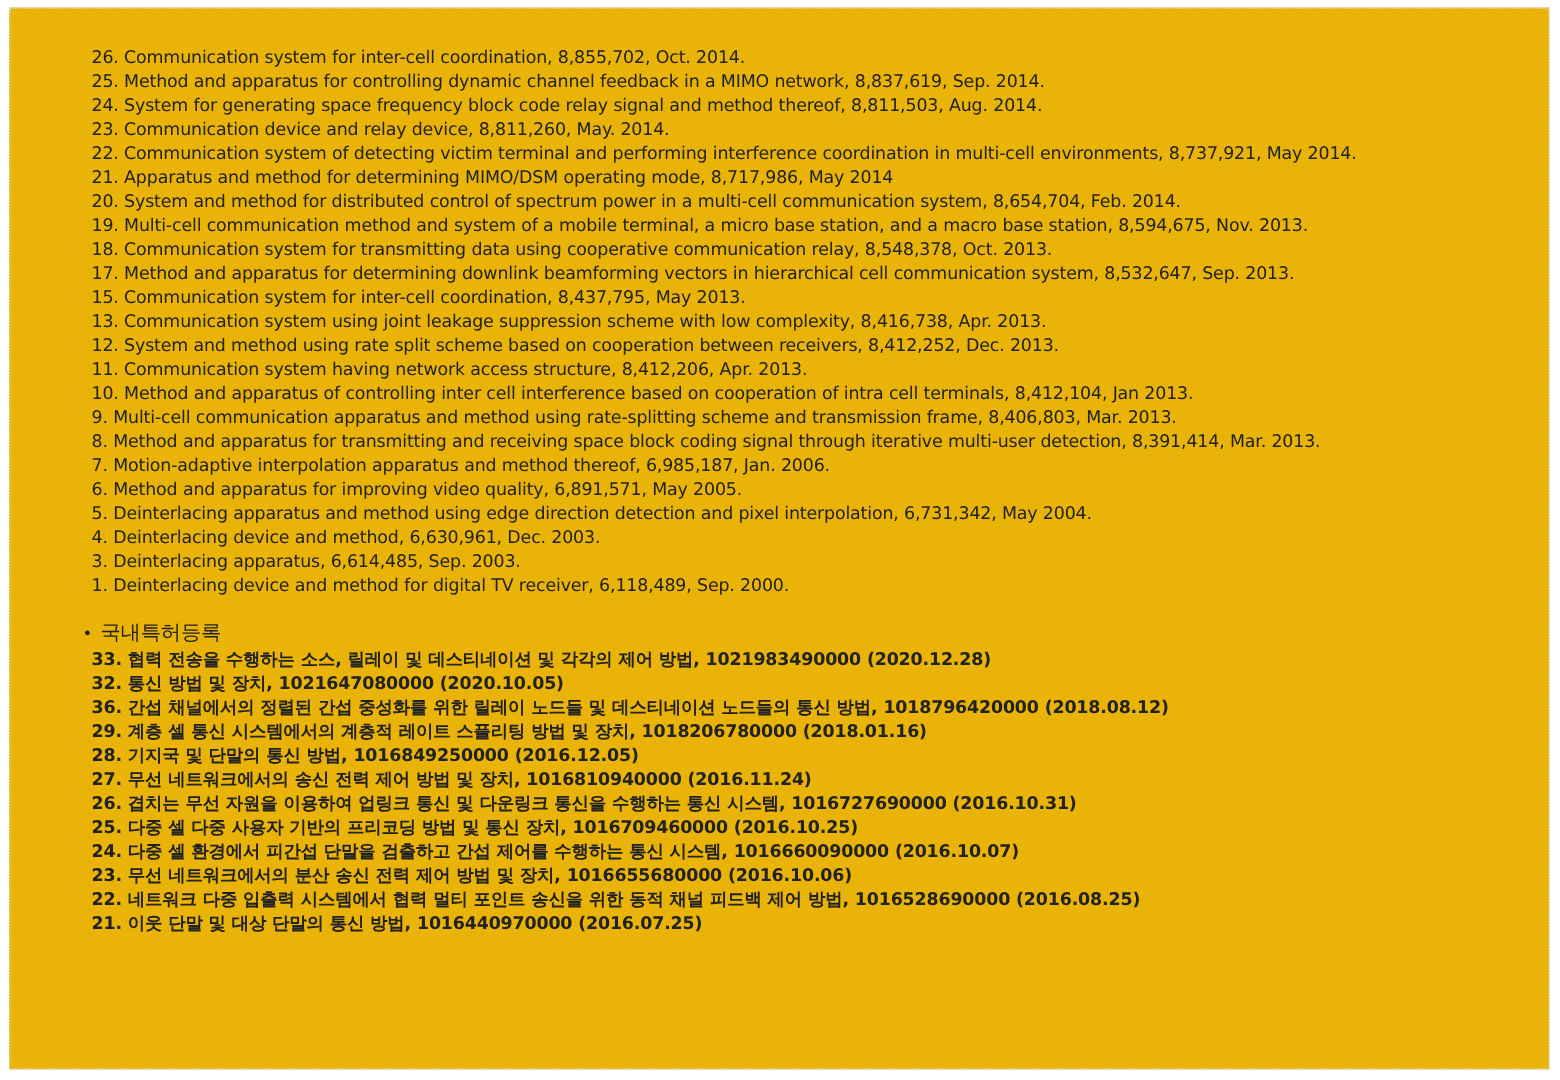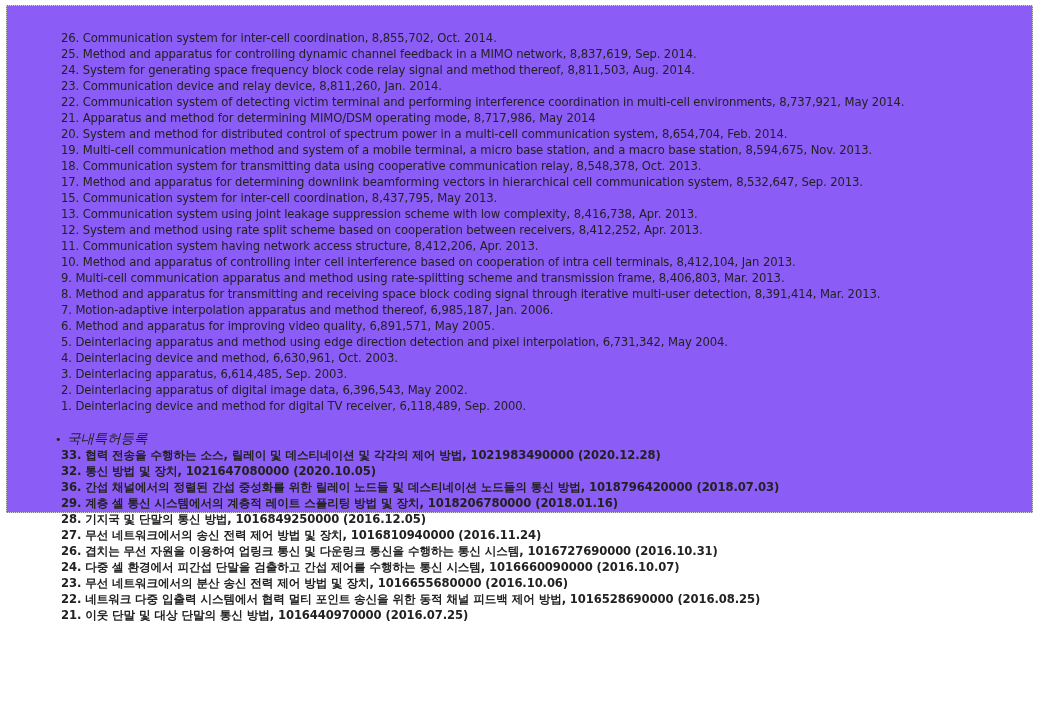--- a/index.html
+++ b/index.html
@@ -8,22 +8,22 @@
       background: #ffffff;
       width: 1040px;
       height: 720px;
       overflow: hidden;
     }
     .panel {
       position: absolute;
       left: 6px;
       top: 5px;
       width: 1027px;
-      height: 508px;
-      background: #8b5cf6;
+      height: 708px;
+      background: #eab308;
       border: 1px dotted #d6d6d0;
       box-sizing: border-box;
     }
     .content {
       position: absolute;
       left: 54px;
       top: 24px;
       right: 10px;
       font-family: "DejaVu Sans", "Liberation Sans", sans-serif;
       font-size: 11.6px;
@@ -37,21 +37,20 @@
     }
     .spacer {
       height: 15px;
     }
     .section-heading {
       font-size: 13.5px;
       height: 18px;
       line-height: 18px;
       margin-left: -6px;
       color: #222222;
-      font-style: italic;
     }
     .bullet {
       display: inline-block;
       width: 12px;
       text-align: left;
       font-size: 11px;
     }
     .kr-line {
       white-space: nowrap;
       height: 16px;
@@ -62,57 +61,57 @@
 </head>
 <body>
 
 <div class="panel">
   <div class="content">
 
     <div>
       <div class="line"><span>26</span>. <span>Communication system for inter-cell coordination, 8,855,702, Oct. 2014.</span></div>
       <div class="line"><span>25</span>. <span>Method and apparatus for controlling dynamic channel feedback in a MIMO network, 8,837,619, Sep. 2014.</span></div>
       <div class="line"><span>24</span>. <span>System for generating space frequency block code relay signal and method thereof, 8,811,503, Aug. 2014.</span></div>
-      <div class="line"><span>23</span>. <span>Communication device and relay device, 8,811,260, Jan. 2014.</span></div>
+      <div class="line"><span>23</span>. <span>Communication device and relay device, 8,811,260, May. 2014.</span></div>
       <div class="line"><span>22</span>. <span>Communication system of detecting victim terminal and performing interference coordination in multi-cell environments, 8,737,921, May 2014.</span></div>
       <div class="line"><span>21</span>. <span>Apparatus and method for determining MIMO/DSM operating mode, 8,717,986, May 2014</span></div>
       <div class="line"><span>20</span>. <span>System and method for distributed control of spectrum power in a multi-cell communication system, 8,654,704, Feb. 2014.</span></div>
       <div class="line"><span>19</span>. <span>Multi-cell communication method and system of a mobile terminal, a micro base station, and a macro base station, 8,594,675, Nov. 2013.</span></div>
       <div class="line"><span>18</span>. <span>Communication system for transmitting data using cooperative communication relay, 8,548,378, Oct. 2013.</span></div>
       <div class="line"><span>17</span>. <span>Method and apparatus for determining downlink beamforming vectors in hierarchical cell communication system, 8,532,647, Sep. 2013.</span></div>
       <div class="line"><span>15</span>. <span>Communication system for inter-cell coordination, 8,437,795, May 2013.</span></div>
       <div class="line"><span>13</span>. <span>Communication system using joint leakage suppression scheme with low complexity, 8,416,738, Apr. 2013.</span></div>
-      <div class="line"><span>12</span>. <span>System and method using rate split scheme based on cooperation between receivers, 8,412,252, Apr. 2013.</span></div>
+      <div class="line"><span>12</span>. <span>System and method using rate split scheme based on cooperation between receivers, 8,412,252, Dec. 2013.</span></div>
       <div class="line"><span>11</span>. <span>Communication system having network access structure, 8,412,206, Apr. 2013.</span></div>
       <div class="line"><span>10</span>. <span>Method and apparatus of controlling inter cell interference based on cooperation of intra cell terminals, 8,412,104, Jan 2013.</span></div>
       <div class="line"><span>9</span>. <span>Multi-cell communication apparatus and method using rate-splitting scheme and transmission frame, 8,406,803, Mar. 2013.</span></div>
       <div class="line"><span>8</span>. <span>Method and apparatus for transmitting and receiving space block coding signal through iterative multi-user detection, 8,391,414, Mar. 2013.</span></div>
       <div class="line"><span>7</span>. <span>Motion-adaptive interpolation apparatus and method thereof, 6,985,187, Jan. 2006.</span></div>
       <div class="line"><span>6</span>. <span>Method and apparatus for improving video quality, 6,891,571, May 2005.</span></div>
       <div class="line"><span>5</span>. <span>Deinterlacing apparatus and method using edge direction detection and pixel interpolation, 6,731,342, May 2004.</span></div>
-      <div class="line"><span>4</span>. <span>Deinterlacing device and method, 6,630,961, Oct. 2003.</span></div>
+      <div class="line"><span>4</span>. <span>Deinterlacing device and method, 6,630,961, Dec. 2003.</span></div>
       <div class="line"><span>3</span>. <span>Deinterlacing apparatus, 6,614,485, Sep. 2003.</span></div>
-      <div class="line"><span>2</span>. <span>Deinterlacing apparatus of digital image data, 6,396,543, May 2002.</span></div>
       <div class="line"><span>1</span>. <span>Deinterlacing device and method for digital TV receiver, 6,118,489, Sep. 2000.</span></div>
     </div>
 
     <div class="spacer"></div>
 
     <div class="section-heading">
       <span class="bullet">•</span><span>국내특허등록</span>
     </div>
 
     <div>
       <div class="kr-line"><span>33</span>. <span>협력 전송을 수행하는 소스, 릴레이 및 데스티네이션 및 각각의 제어 방법, 1021983490000  (2020.12.28)</span></div>
       <div class="kr-line"><span>32</span>. <span>통신 방법 및 장치, 1021647080000  (2020.10.05)</span></div>
-      <div class="kr-line"><span>36</span>. <span>간섭 채널에서의 정렬된 간섭 중성화를 위한 릴레이 노드들 및 데스티네이션 노드들의 통신 방법, 1018796420000  (2018.07.03)</span></div>
+      <div class="kr-line"><span>36</span>. <span>간섭 채널에서의 정렬된 간섭 중성화를 위한 릴레이 노드들 및 데스티네이션 노드들의 통신 방법, 1018796420000  (2018.08.12)</span></div>
       <div class="kr-line"><span>29</span>. <span>계층 셀 통신 시스템에서의 계층적 레이트 스플리팅 방법 및 장치, 1018206780000  (2018.01.16)</span></div>
       <div class="kr-line"><span>28</span>. <span>기지국 및 단말의 통신 방법, 1016849250000  (2016.12.05)</span></div>
       <div class="kr-line"><span>27</span>. <span>무선 네트워크에서의 송신 전력 제어 방법 및 장치, 1016810940000  (2016.11.24)</span></div>
       <div class="kr-line"><span>26</span>. <span>겹치는 무선 자원을 이용하여 업링크 통신 및 다운링크 통신을 수행하는 통신 시스템, 1016727690000  (2016.10.31)</span></div>
+      <div class="kr-line"><span>25</span>. <span>다중 셀 다중 사용자 기반의 프리코딩 방법 및 통신 장치, 1016709460000  (2016.10.25)</span></div>
       <div class="kr-line"><span>24</span>. <span>다중 셀 환경에서 피간섭 단말을 검출하고 간섭 제어를 수행하는 통신 시스템, 1016660090000  (2016.10.07)</span></div>
       <div class="kr-line"><span>23</span>. <span>무선 네트워크에서의 분산 송신 전력 제어 방법 및 장치, 1016655680000  (2016.10.06)</span></div>
       <div class="kr-line"><span>22</span>. <span>네트워크 다중 입출력 시스템에서 협력 멀티 포인트 송신을 위한 동적 채널 피드백 제어 방법, 1016528690000  (2016.08.25)</span></div>
       <div class="kr-line"><span>21</span>. <span>이웃 단말 및 대상 단말의 통신 방법, 1016440970000  (2016.07.25)</span></div>
     </div>
 
   </div>
 </div>
 
 </body></html>

